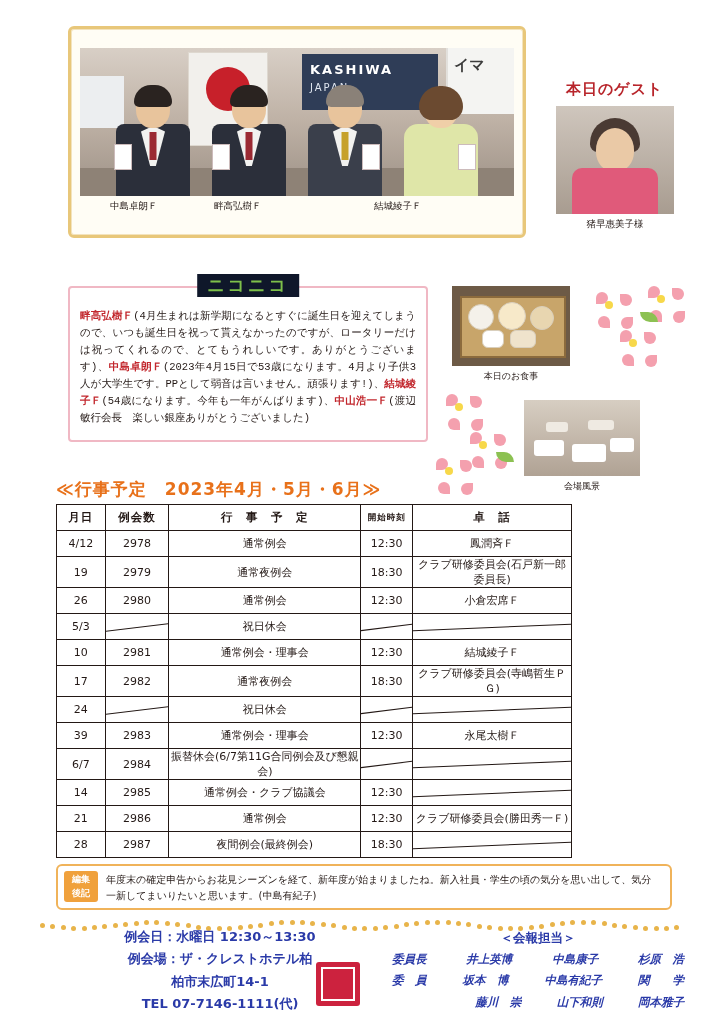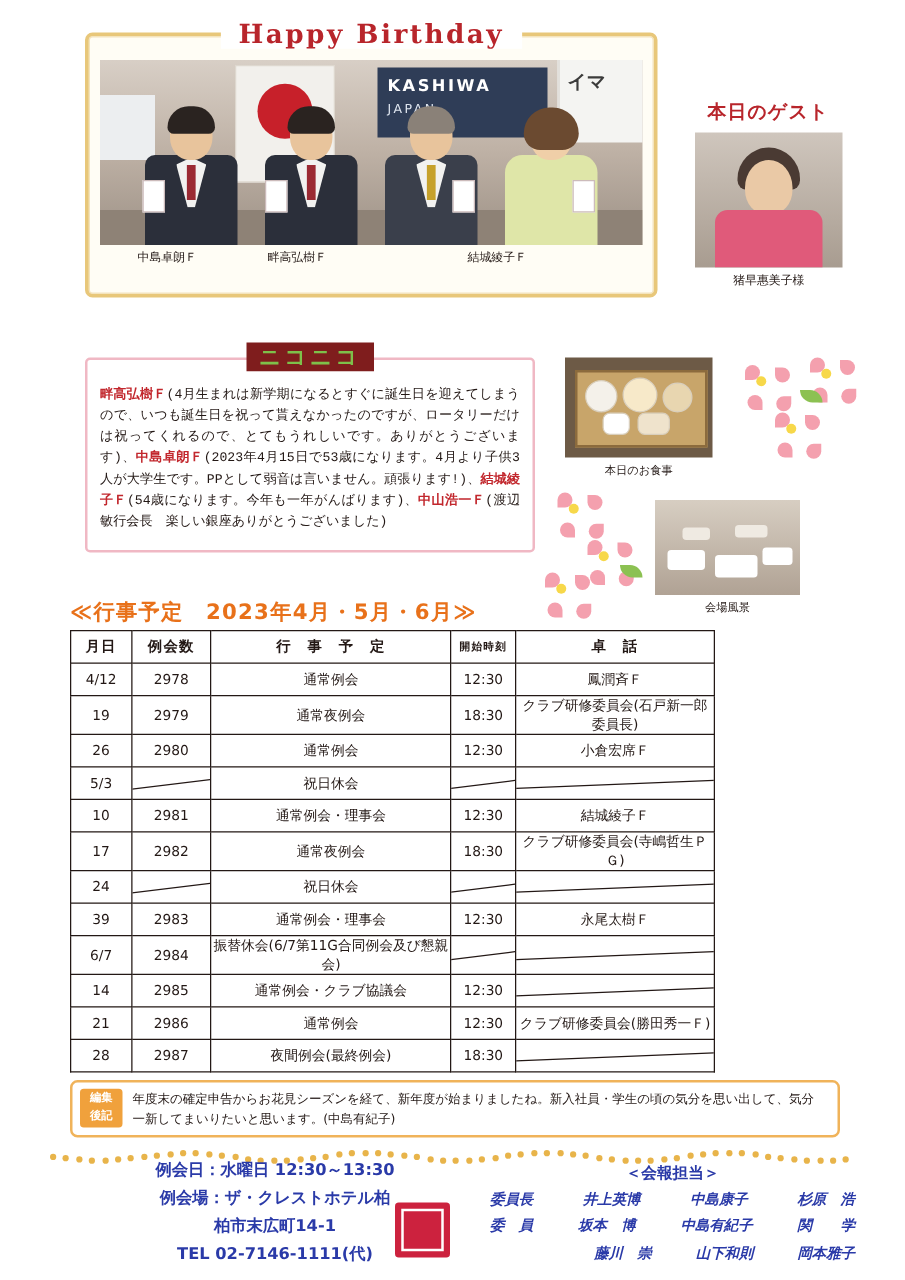--- a/index.html
+++ b/index.html
@@ -53,21 +53,21 @@
   .guest-title{position:absolute;left:566px;top:80px;font-size:15px;font-weight:bold;color:#b8252b;letter-spacing:1px;}
   .guest-photo{position:absolute;left:556px;top:106px;width:118px;height:108px;background:linear-gradient(180deg,#cfc6bd,#a89c90);overflow:hidden;}
   .guest-photo .g-hair{position:absolute;left:50%;transform:translateX(-50%);top:12px;width:50px;height:34px;border-radius:26px 26px 8px 8px;background:#4a3a33;}
   .guest-photo .g-face{position:absolute;left:50%;transform:translateX(-50%);top:22px;width:38px;height:44px;border-radius:50% 50% 46% 46%;background:#eac9a6;}
   .guest-photo .g-body{position:absolute;left:50%;transform:translateX(-50%);top:62px;width:86px;height:46px;border-radius:10px 10px 0 0;background:#e05a7a;}
   .guest-caption{position:absolute;left:556px;top:218px;width:118px;text-align:center;font-size:9.5px;}
 
   
   .niko-wrap{position:absolute;left:68px;top:286px;width:360px;height:156px;}
   .niko-frame{position:absolute;inset:0;border:2px solid #f0b8c4;border-radius:4px;background:#fff;}
-  .niko-title{position:absolute;left:50%;top:-12px;transform:translateX(-50%);background:#7f1d1d;padding:0 10px;color:#7ec04a;font-size:17px;font-weight:bold;letter-spacing:3px;white-space:nowrap;}
+  .niko-title{position:absolute;left:50%;top:-12px;transform:translateX(-50%);background:#0f172a;padding:0 10px;color:#7ec04a;font-size:17px;font-weight:bold;letter-spacing:3px;white-space:nowrap;}
   .niko-body{position:absolute;left:12px;top:22px;width:336px;font-size:10.5px;line-height:1.62;text-align:justify;color:#231815;font-family:Liberation Mono, monospace;}
   .nm{color:#c2272d;font-weight:bold;}
 
   
   .meal{position:absolute;left:452px;top:286px;width:118px;height:80px;background:#6d5a46;overflow:hidden;}
   .meal .tray{position:absolute;left:8px;top:10px;width:102px;height:58px;background:#c8a56a;border:2px solid #8c6b3d;}
   .meal .bowl{position:absolute;border-radius:50%;background:#f4f1ea;border:1px solid #d9cfbd;}
   .meal-cap{position:absolute;left:452px;top:370px;width:118px;text-align:center;font-size:9px;}
   
   .venue{position:absolute;left:524px;top:400px;width:116px;height:76px;background:linear-gradient(180deg,#d7cec2,#b0a294);overflow:hidden;}
@@ -105,21 +105,20 @@
   .fr-row{display:flex;justify-content:space-between;padding:0 14px;font-style:italic;}
   .fr-row span{display:inline-block;}
   .seal{position:absolute;left:316px;top:962px;width:44px;height:44px;background:#c8102e;border-radius:3px;opacity:.92;}
   .seal::before{content:"";position:absolute;left:5px;top:5px;right:5px;bottom:5px;border:2px solid #fff;}
 </style>
 </head>
 <body>
 
 <div class="hb-wrap">
   <div class="hb-frame"></div>
-  <div class="hb-title">Happy Birthday</div>
   <div class="hb-photo">
     <div class="leftboard"></div>
     <div class="banner">
         <span class="bd"></span>
       </div>
     <div class="signboard">
       <div class="sb-t">KASHIWA</div>
       <div class="sb-s">JAPAN</div>
     </div>
     <div class="rightboard">
@@ -414,21 +413,21 @@
     <span class="dot" style="left: 603.2px; top: 7.82836px;"></span>
     <span class="dot" style="left: 613.6px; top: 7.98031px;"></span>
     <span class="dot" style="left: 624px; top: 7.52701px;"></span>
     <span class="dot" style="left: 634.4px; top: 6.56054px;"></span>
   </div>
 
 <div class="foot-left">
   <div>例会日：水曜日 12:30～13:30</div>
   <div>例会場：ザ・クレストホテル柏</div>
   <div>柏市末広町14-1</div>
-  <div>TEL 02-7146-1111(代)</div>
+  <div>TEL 07-7146-1111(代)</div>
 </div>
 <div class="foot-right">
   <div class="fr-head">＜会報担当＞</div>
   <div class="fr-row">
     <span>委員長</span>
     <span>井上英博</span>
     <span>中島康子</span>
     <span>杉原　浩</span>
   </div>
   <div class="fr-row">

